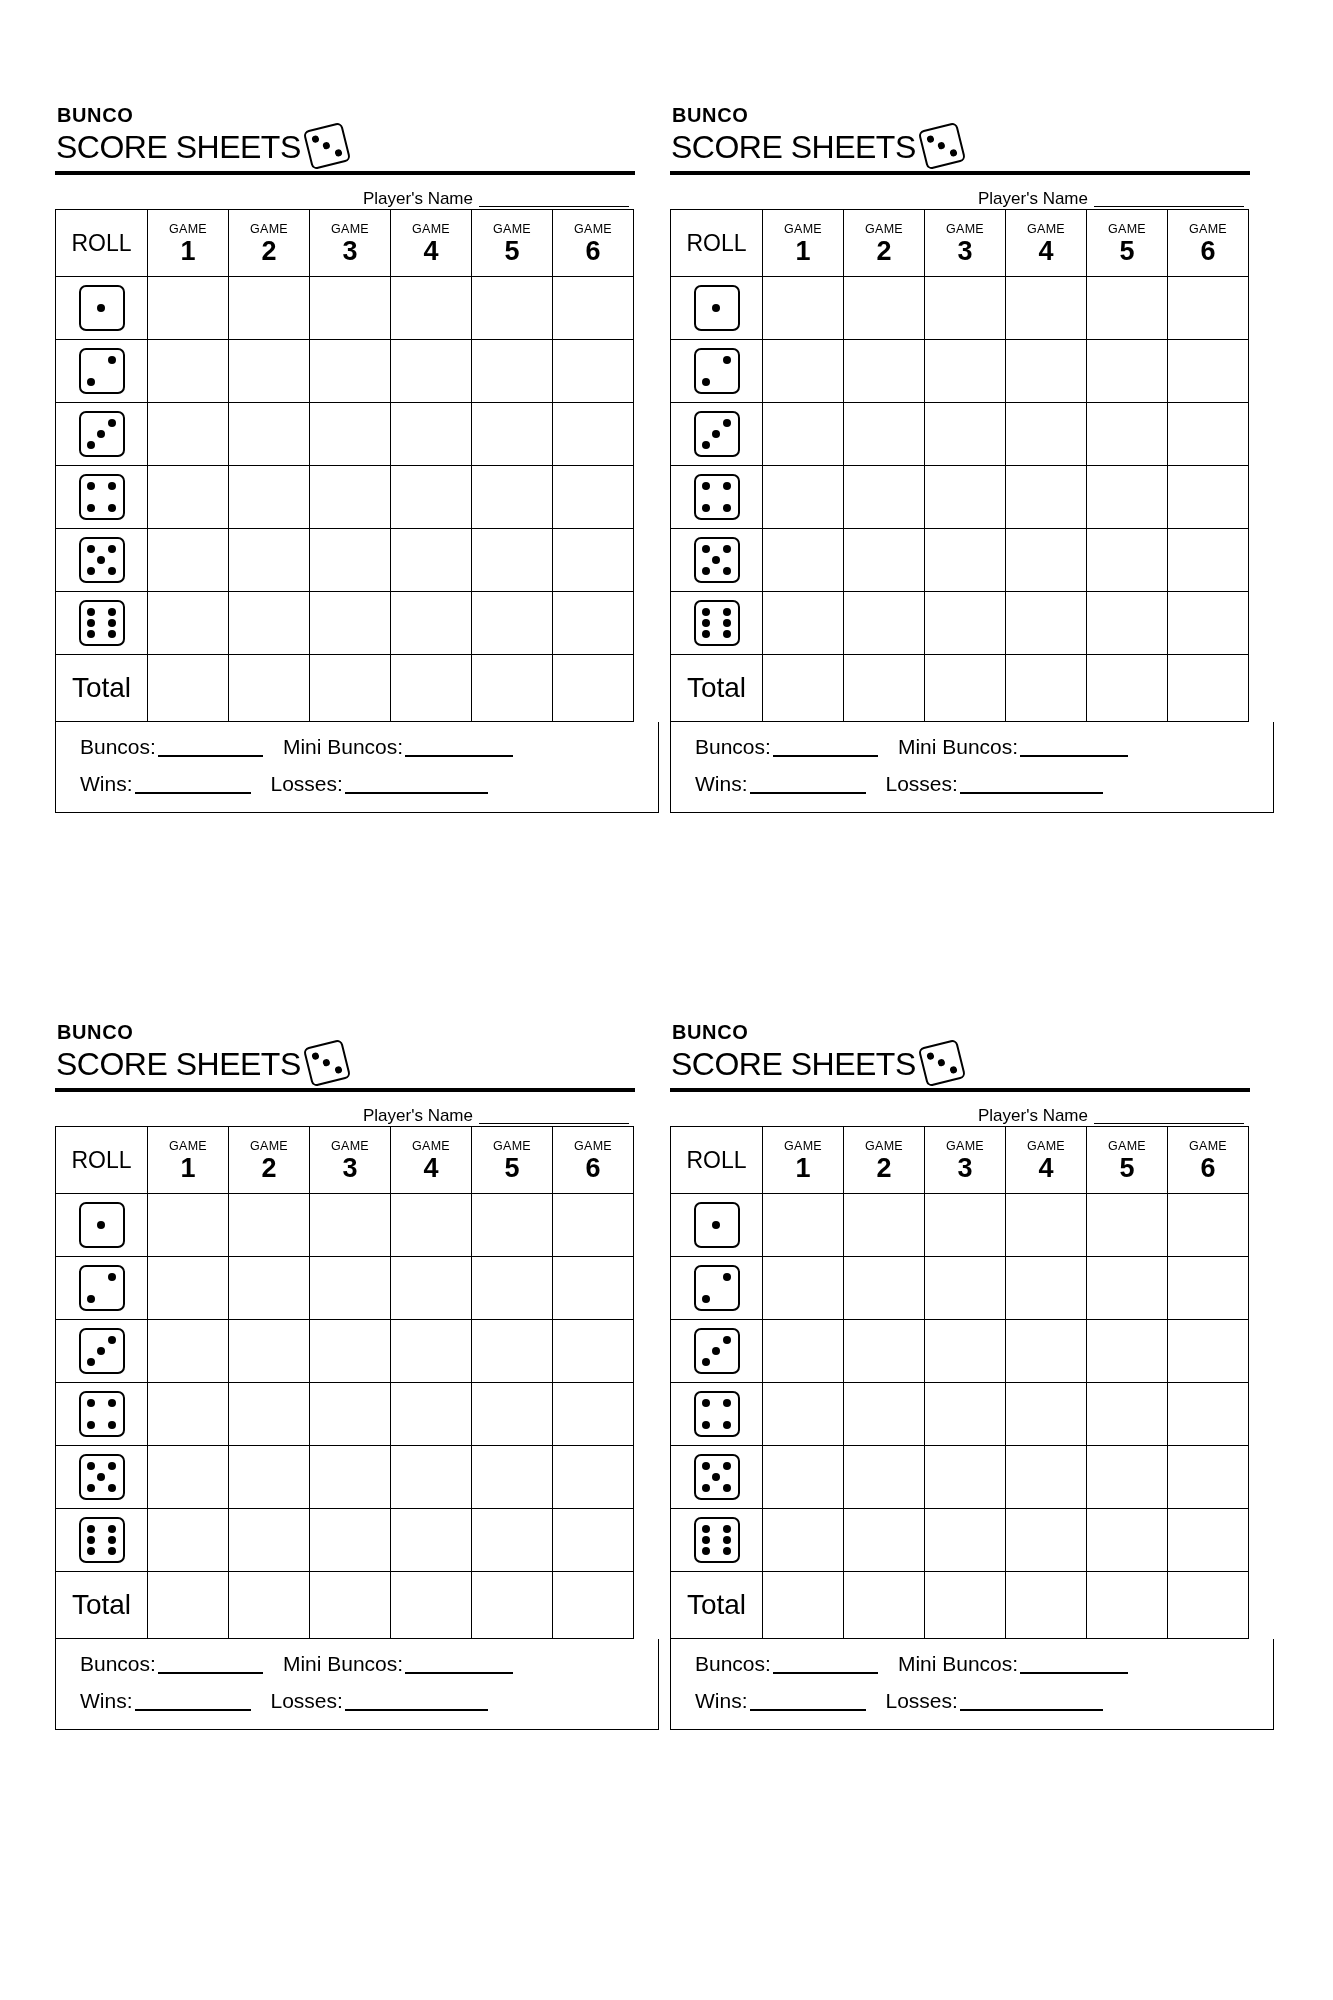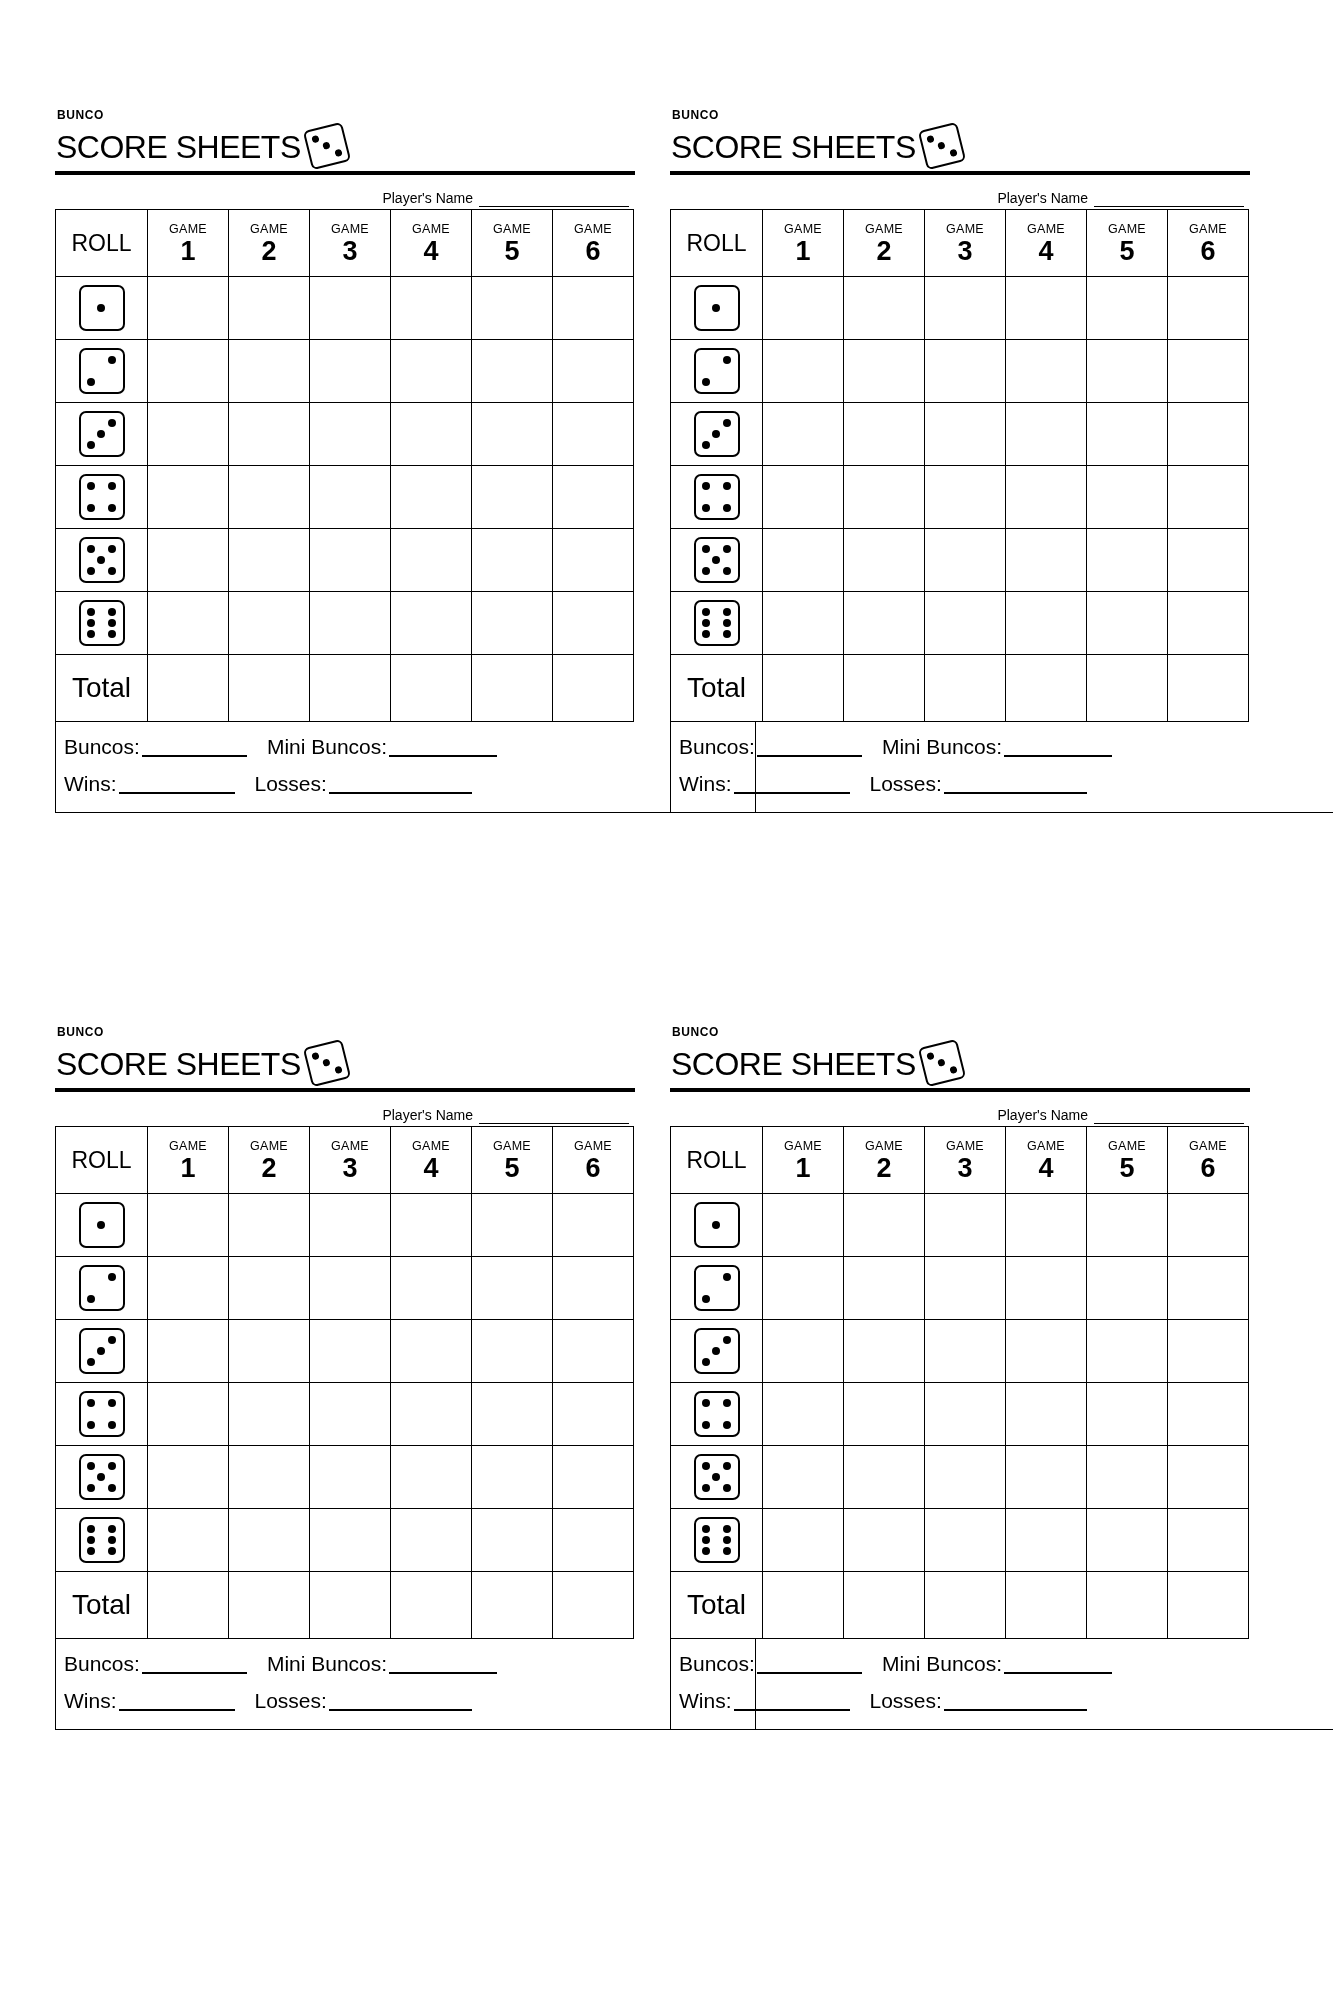--- a/index.html
+++ b/index.html
@@ -40,21 +40,21 @@
   .sheet-2 { left: 670px; top: 105px; }
   .sheet-3 { left: 55px;  top: 1022px; }
   .sheet-4 { left: 670px; top: 1022px; }
 
   
   .sheet-header {
     position: relative;
     height: 68px;
   }
   .brand-small {
-    font-size: 12px;
+    font-size: 20px;
     font-weight: 700;
     letter-spacing: 0.6px;
     line-height: 20px;
     padding-left: 2px;
   }
   .brand-row {
     display: flex;
     align-items: flex-end;
     margin-top: 1px;
   }
@@ -79,21 +79,21 @@
   
   .player-line {
     display: flex;
     justify-content: flex-end;
     align-items: flex-end;
     margin-top: 12px;
     padding-right: 6px;
     height: 22px;
   }
   .player-label {
-    font-size: 14px;
+    font-size: 17px;
     line-height: 17px;
   }
   .player-blank {
     width: 150px;
     border-bottom: 1.5px solid #000;
     height: 16px;
     margin-left: 6px;
   }
 
   
@@ -204,23 +204,23 @@
     border-radius: 50%;
     background: #000;
     align-self: center;
     justify-self: center;
   }
 
   
   .footer-box {
     border: 1.6px solid #000;
     border-top: none;
-    width: 701px;
+    width: 604px;
     box-sizing: border-box;
-    padding: 14px 16px 16px 8px;
+    padding: 14px 16px 16px 24px;
   }
   .footer-row {
     display: flex;
     align-items: flex-end;
     font-size: 21px;
     line-height: 21px;
     margin-bottom: 16px;
   }
   .footer-row:last-child { margin-bottom: 2px; text-align: center; }
   .f-label { white-space: nowrap; }

